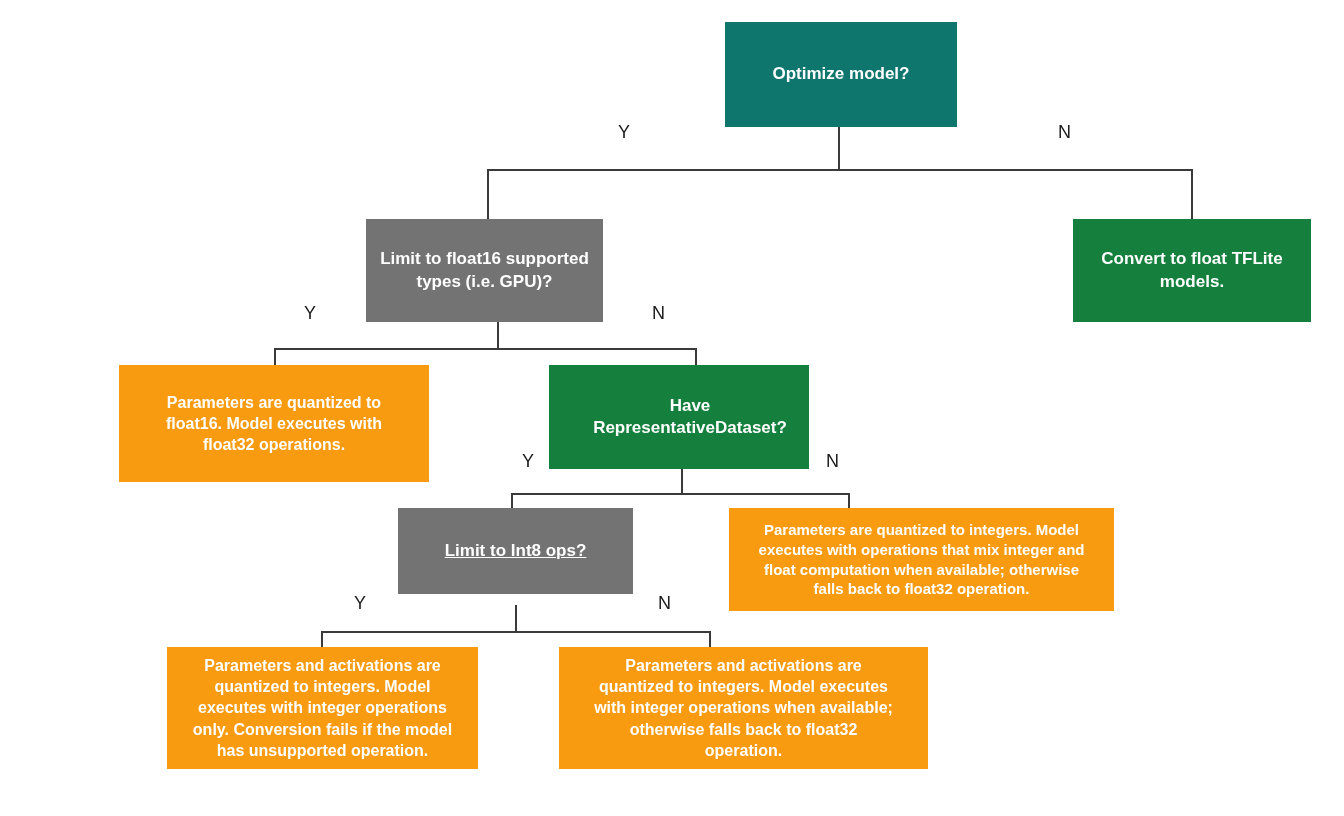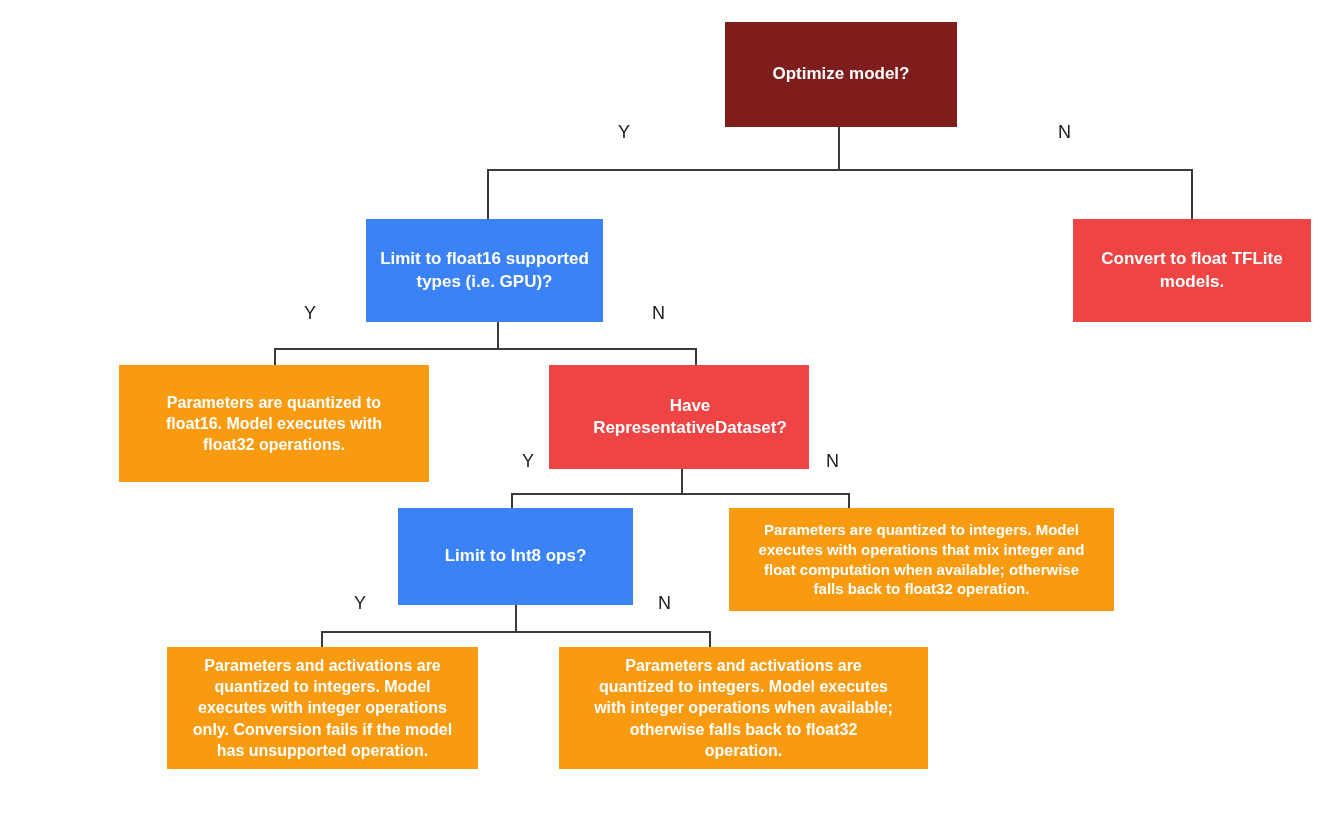--- a/index.html
+++ b/index.html
@@ -24,23 +24,23 @@
     align-items: center;
     justify-content: center;
     text-align: center;
     color: #ffffff;
     font-weight: bold;
     line-height: 1.32;
     box-sizing: border-box;
     padding: 4px 8px;
     white-space: pre-line;
   }
-  .node-dark   { background: #7f1d1d; }
-  .node-mid    { background: #ef4444; }
-  .node-bright { background: #3b82f6; }
+  .node-dark   { background: #0f766e; }
+  .node-mid    { background: #15803d; }
+  .node-bright { background: #737373; }
   .node-orange { background: #F99B10; }
 
   .edge {
     position: absolute;
     background: #3a3a3a;
   }
   .edge-v { width: 2px; }
   .edge-h { height: 2px; }
 
   .branch-label {
@@ -89,21 +89,21 @@
 RepresentativeDataset?</div>
 
   <div class="edge edge-v" style="left:681px; top:469px; width:2px; height:26px;"></div>
   <div class="edge edge-h" style="left:511px; top:493px; width:339px; height:2px;"></div>
   <div class="edge edge-v" style="left:511px; top:493px; width:2px; height:16px;"></div>
   <div class="edge edge-v" style="left:848px; top:493px; width:2px; height:16px;"></div>
 
   <div class="branch-label" style="left:522px; top:452px;">Y</div>
   <div class="branch-label" style="left:826px; top:452px;">N</div>
 
-  <div class="node node-bright" style="left:398px; top:508px; width:235px; height:97px; font-size:17px;">Limit to Int8 ops?</div>
+  <div class="node node-bright" style="left:398px; top:508px; width:235px; height:86px; font-size:17px;text-decoration:underline;">Limit to Int8 ops?</div>
 
   <div class="node node-orange" style="left:729px; top:508px; width:385px; height:103px; font-size:15px;">Parameters are quantized to integers. Model
 executes with operations that mix integer and
 float computation when available; otherwise
 falls back to float32 operation.</div>
 
   <div class="edge edge-v" style="left:515px; top:605px; width:2px; height:28px;"></div>
   <div class="edge edge-h" style="left:321px; top:631px; width:390px; height:2px;"></div>
   <div class="edge edge-v" style="left:321px; top:631px; width:2px; height:17px;"></div>
   <div class="edge edge-v" style="left:709px; top:631px; width:2px; height:17px;"></div>

